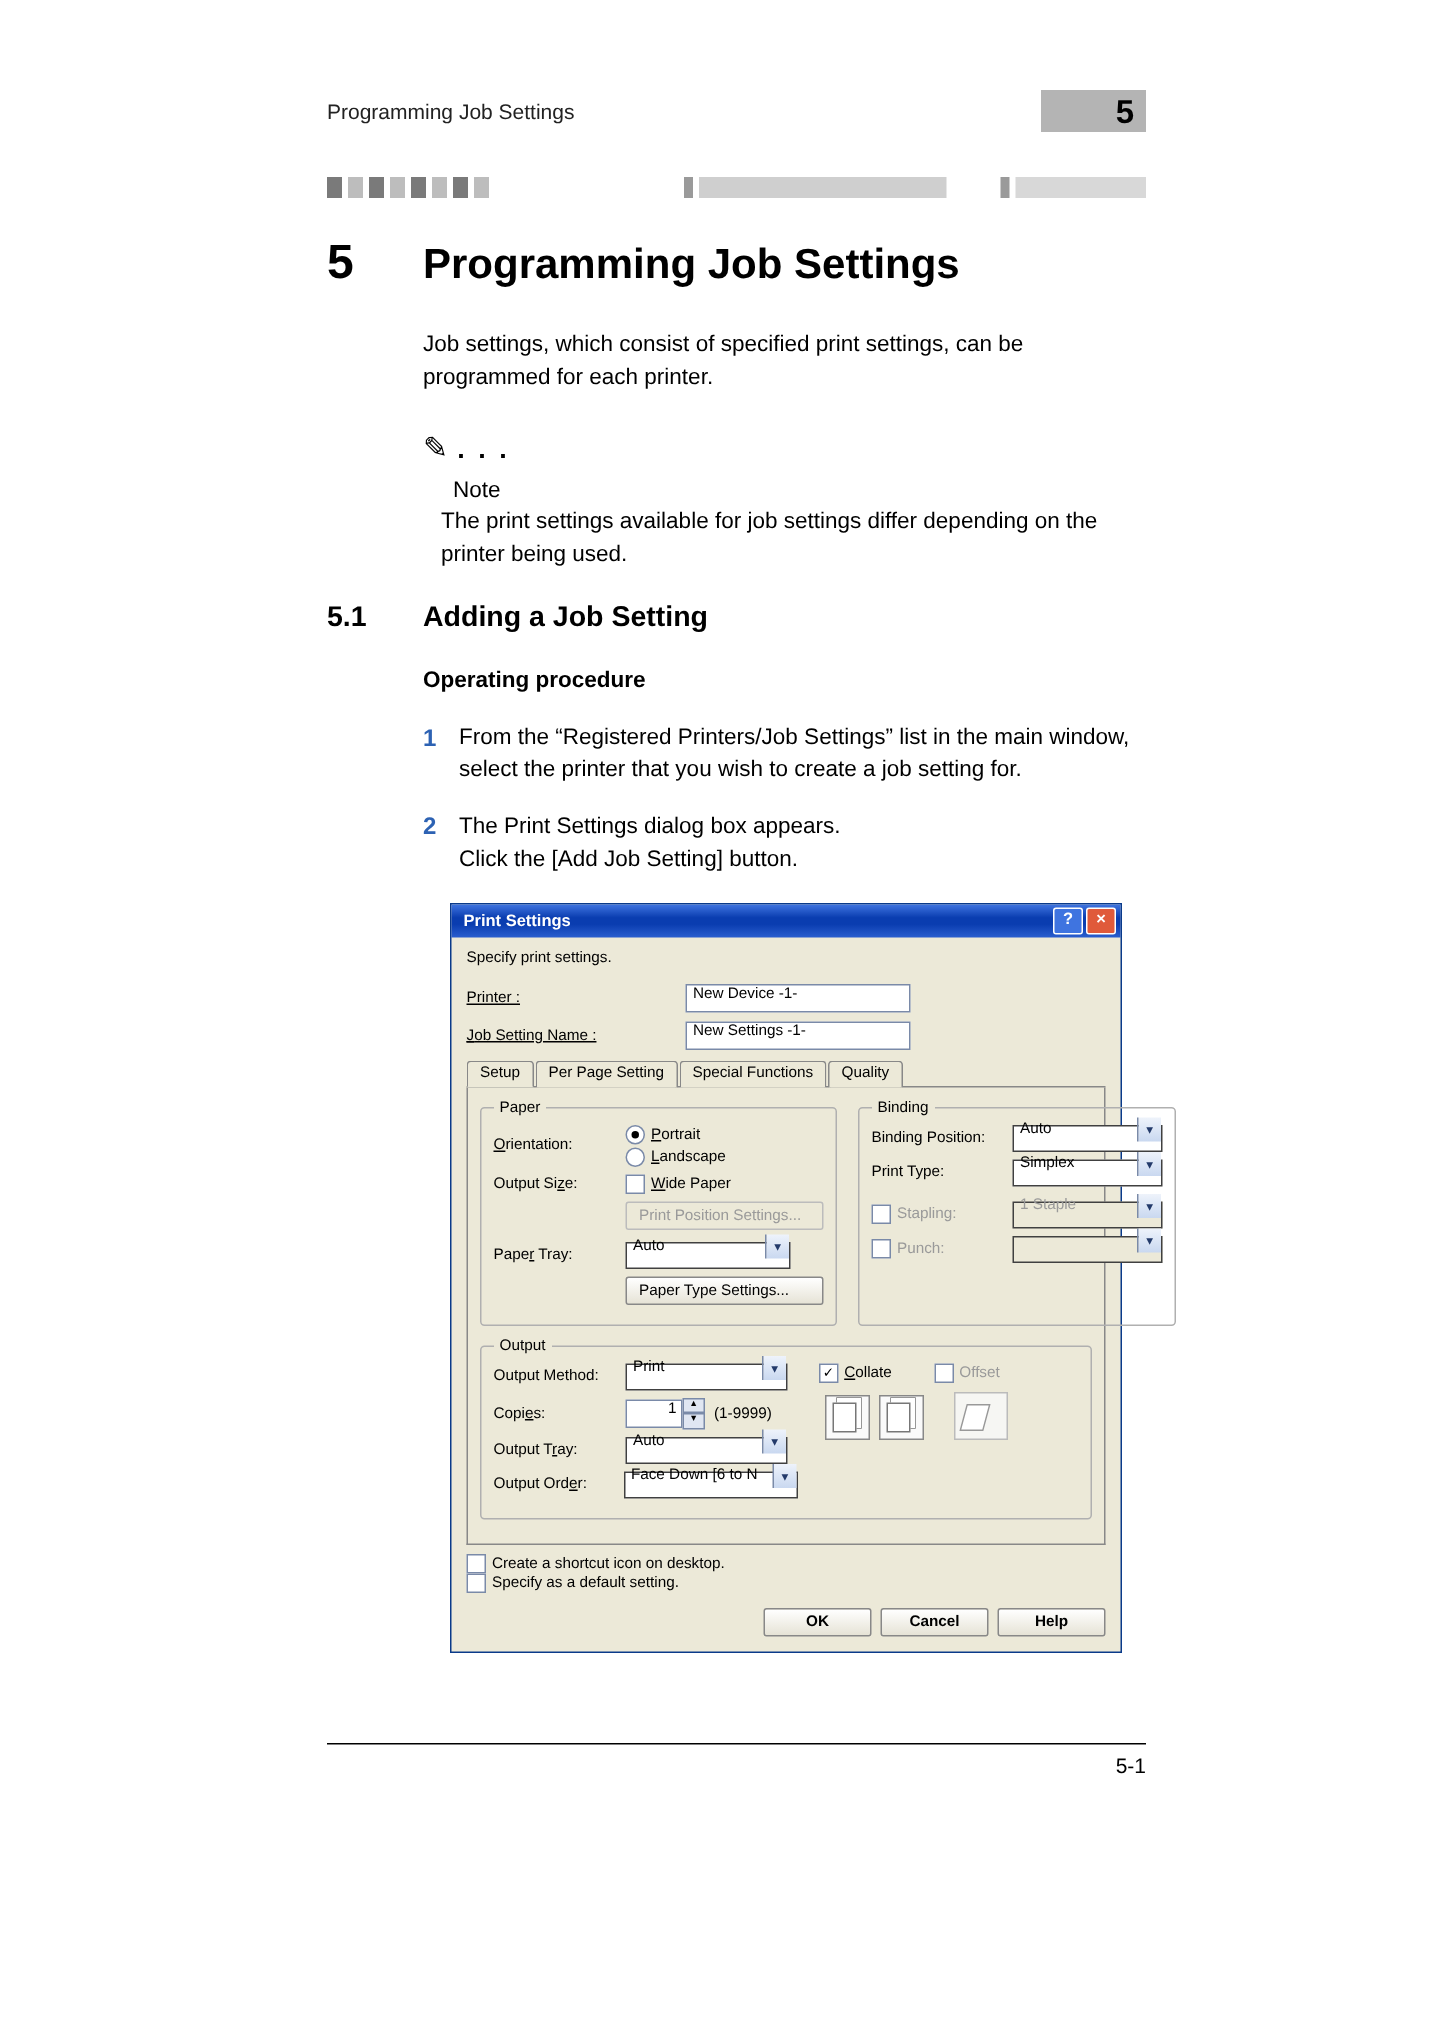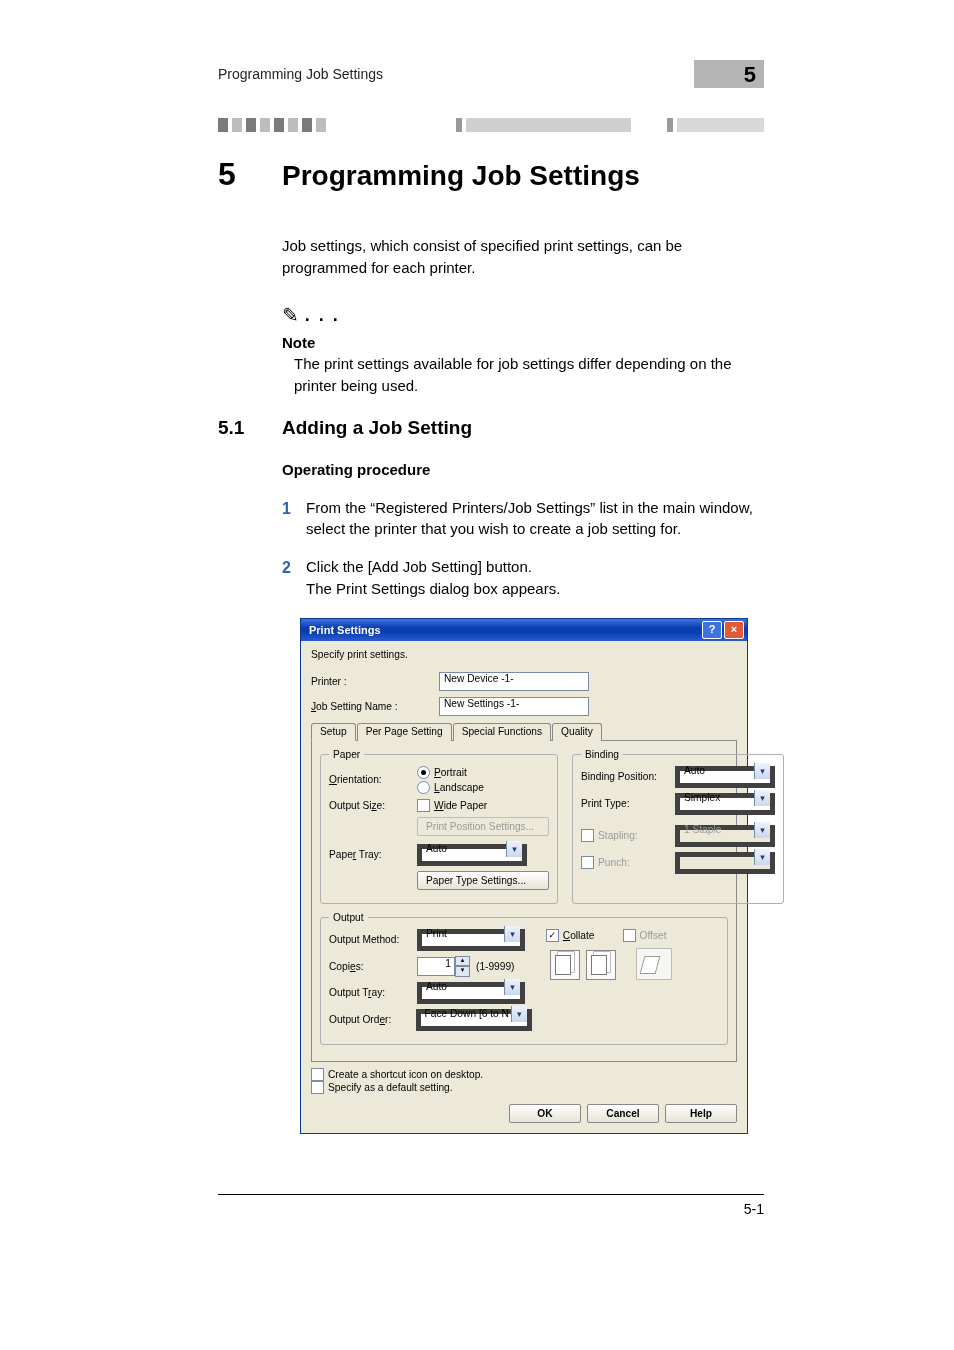--- a/index.html
+++ b/index.html
@@ -96,41 +96,42 @@
     font-family: Arial, sans-serif;
     font-weight: bold;
     font-size: 28px;
   }
   .body-block {
     padding: 0 190px 0 282px;
     font-size: 15px;
     line-height: 1.45;
   }
   .body-para {
-    margin-top: 42px;
+    margin-top: 26px;
   }
   .note-block {
     margin-top: 22px;
   }
   .note-icon-row {
     display: flex;
     align-items: center;
     gap: 6px;
   }
   .note-icon {
     font-size: 20px;
   }
   .note-dots {
     font-size: 18px;
     font-weight: bold;
     letter-spacing: 2px;
   }
   .note-label {
-    font-weight: bold;
+    font-weight: normal;
     margin-top: 2px;
+    margin-left: 20px;
   }
   .note-text {
     margin-left: 12px;
   }
 
   .section-title-row {
     display: flex;
     align-items: baseline;
     padding: 20px 0 0 218px;
   }
@@ -209,21 +210,22 @@
   .dlg-inner {
     padding: 8px 10px 10px 10px;
   }
   .dlg-instruction { margin-bottom: 12px; }
   .field-row {
     display: flex;
     align-items: center;
     margin-bottom: 6px;
   }
   .field-row label {
-    width: 128px;
+    width: 146px;
+    text-decoration: underline;
   }
   .field-row .text-input,
   .dlg select,
   .dlg .btn {
     font-family: Tahoma, Arial, sans-serif;
     font-size: 10.2px;
   }
   .field-row .text-input {
     border: 1px solid #7a8aa8;
     background: #fff;
@@ -298,21 +300,21 @@
     background: linear-gradient(#fff, #e6e3d6);
     padding: 2px 8px;
     border-radius: 2px;
     height: 19px;
     box-sizing: border-box;
     line-height: 13px;
     cursor: default;
   }
   .xp-btn.disabled { color:#9a9a9a; border-color:#bcbcbc; background:#ece9d8; }
   .xp-select {
-    border: 5px solid #404040;
+    border: 1px solid #404040;
     background: #fff;
     height: 18px;
     display: inline-flex;
     align-items: center;
     padding: 0 0 12px 4px;
     min-width: 100px;
     box-sizing: border-box;
     position: relative;
   }
   .xp-select .caret {
@@ -418,22 +420,22 @@
     <div class="sub-heading">Operating procedure</div>
 
     <div class="step-row">
       <div class="num">1</div>
       <div class="txt">From the “Registered Printers/Job Settings” list in the main window, select the printer that you wish to create a job setting for.</div>
     </div>
 
     <div class="step-row">
       <div class="num">2</div>
       <div class="txt">
+        <div>The Print Settings dialog box appears.</div>
         <div>Click the [Add Job Setting] button.</div>
-        <div>The Print Settings dialog box appears.</div>
       </div>
     </div>
   </div>
 
   <div class="dialog-wrap">
     <div class="dlg">
       <div class="dlg-titlebar">
         <div class="title-text">Print Settings</div>
         <div class="win-btn">?</div>
         <div class="win-btn close">×</div>

